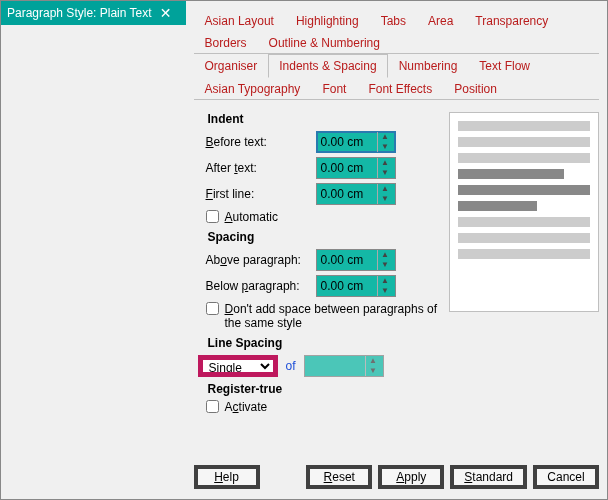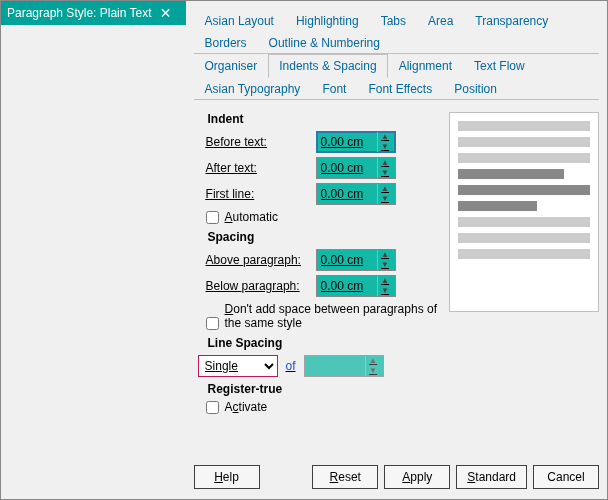--- a/index.html
+++ b/index.html
@@ -3,41 +3,41 @@
 <meta charset="utf-8">
 <style>
   * { box-sizing: border-box; margin: 0; padding: 0; font-family: "Segoe UI", Tahoma, sans-serif; font-size: 12px; }
   body { background: #f0f0f0; width: 608px; height: 500px; overflow: hidden; }
   .window { width: 608px; height: 500px; background: #f0f0f0; border: 1px solid #888; display: flex; flex-direction: row; }
   .titlebar { background: #00a29a; color: #fff; height: 24px; display: flex; align-items: center; padding: 0 6px; }
   .titlebar .title { flex: 1; font-size: 12px; }
   .titlebar .close { width: 28px; text-align: center; font-size: 14px; cursor: default; }
   .content { flex: 1; padding: 8px; position: relative; }
   .tabstrip { display: flex; flex-wrap: wrap; border-bottom: 1px solid #bfbfbf; }
-  .tab { padding: 4px 10px; cursor: default; color: #0369a1; white-space: nowrap; border: 1px solid transparent; border-bottom: none; margin-bottom: -1px; }
+  .tab { padding: 4px 10px; cursor: default; color: #b91c1c; white-space: nowrap; border: 1px solid transparent; border-bottom: none; margin-bottom: -1px; }
   .tab.active { background: #f0f0f0; border-color: #bfbfbf; border-bottom: 1px solid #f0f0f0; }
   .pane { display: flex; gap: 8px; padding-top: 8px; }
   .formcol { flex: 1; }
   .section-label { font-weight: bold; margin: 4px 0 4px 0; padding-left: 14px; }
-  .row { display: flex; align-items: center; margin: 2px 0 2px 12px; height: 24px; text-decoration: underline; }
+  .row { display: flex; align-items: center; margin: 2px 0 2px 12px; height: 24px; }
   .row label { width: 110px; }
   .spinbox { display: flex; width: 80px; height: 22px; border: 1px solid #888; background: #14b8a6; }
   .spinbox.focused { border: 1px solid #2a7ab0; box-shadow: 0 0 0 1px #2a7ab0 inset; }
   .spinbox input { border: none; outline: none; width: 60px; padding: 0 4px; font-size: 12px; background: transparent; }
   .spinbox .spinbtns { width: 16px; display: flex; flex-direction: column; border-left: 1px solid #aaa; }
   .spinbox .spinbtns div { flex: 1; font-size: 8px; line-height: 10px; text-align: center; color: #444; cursor: default; }
-  .checkbox-row { display: flex; align-items: flex-end; margin: 4px 0 6px 12px; gap: 6px; }
-  select { height: 22px; width: 80px; border: 1px solid #be185d; background: #fff; padding: 0 2px; }
+  .checkbox-row { display: flex; align-items: flex-start; margin: 4px 0 6px 12px; gap: 6px; }
+  select { height: 22px; width: 80px; border: 5px solid #be185d; background: #fff; padding: 0 2px; }
   .preview { width: 150px; height: 200px; border: 1px solid #bfbfbf; background: #fff; padding: 8px; display: flex; flex-direction: column; gap: 6px; margin-top: 4px; }
   .preview .line { height: 10px; background: #ccc; }
   .preview .line.dark { background: #888; }
   .preview .line.short { width: 80%; }
   .footer { position: absolute; bottom: 10px; left: 8px; right: 8px; display: flex; gap: 6px; }
   .footer .spacer { flex: 1; }
-  .btn { min-width: 66px; height: 24px; border: 1px solid #404040; background: #f6f6f6; padding: 0 10px; cursor: default; }
+  .btn { min-width: 66px; height: 24px; border: 4px solid #404040; background: #f6f6f6; padding: 0 10px; cursor: default; }
   .btn.default { border: 1px solid #2a7ab0; box-shadow: 0 0 0 1px #2a7ab0 inset; }
   .u { text-decoration: underline; }
 </style>
 </head>
 <body>
 
 <div class="window">
   <div class="titlebar">
     <span class="title">Paragraph Style: Plain Text</span>
     <span class="close">✕</span>
@@ -49,21 +49,21 @@
       <div class="tab">Highlighting</div>
       <div class="tab">Tabs</div>
       <div class="tab">Area</div>
       <div class="tab">Transparency</div>
       <div class="tab">Borders</div>
       <div class="tab">Outline &amp; Numbering</div>
     </div>
     <div class="tabstrip">
       <div class="tab">Organiser</div>
       <div class="tab active">Indents &amp; Spacing</div>
-      <div class="tab">Alignment</div>
+      <div class="tab">Numbering</div>
       <div class="tab">Text Flow</div>
       <div class="tab">Asian Typography</div>
       <div class="tab">Font</div>
       <div class="tab">Font Effects</div>
       <div class="tab">Position</div>
     </div>
 
     <div class="pane">
       <div class="formcol">
 

